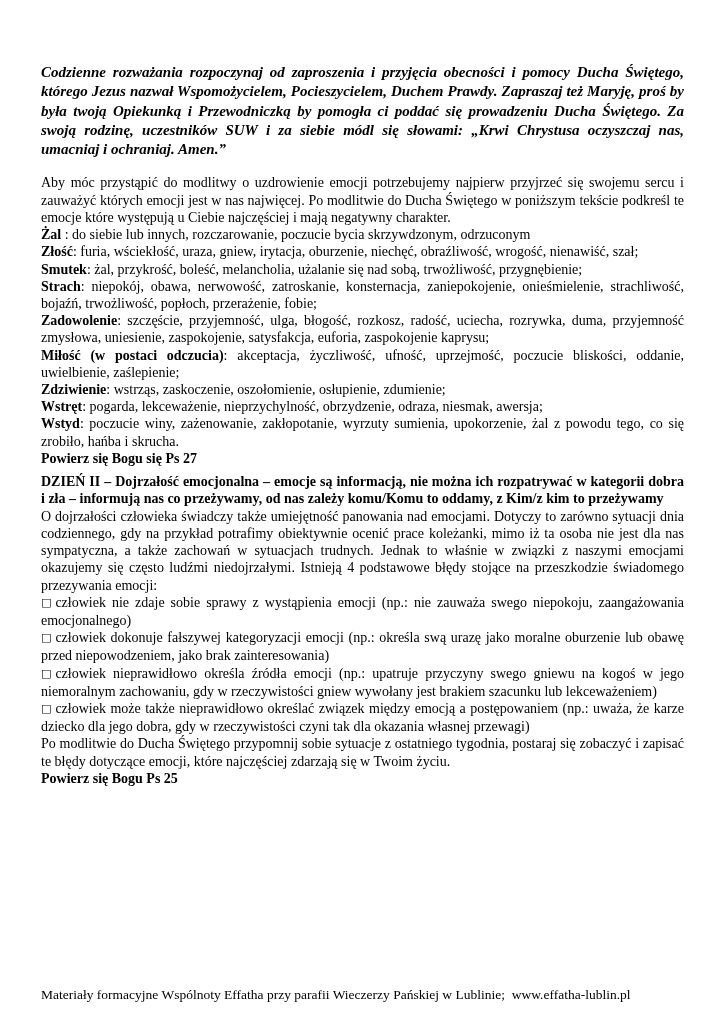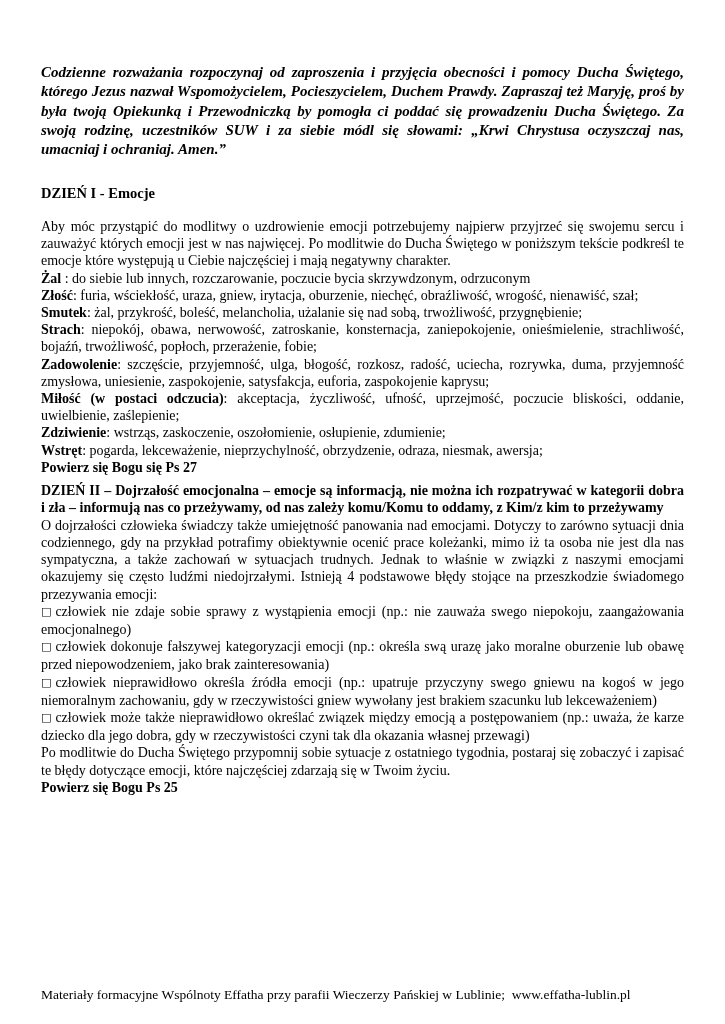--- a/index.html
+++ b/index.html
@@ -96,33 +96,33 @@
   }
 </style>
 </head>
 <body>
 
 <div class="page">
 
 
   <p class="intro-prayer">Codzienne rozważania rozpoczynaj od zaproszenia i przyjęcia obecności i pomocy Ducha Świętego, którego Jezus nazwał Wspomożycielem, Pocieszycielem, Duchem Prawdy. Zapraszaj też Maryję, proś by była twoją Opiekunką i Przewodniczką by pomogła ci poddać się prowadzeniu Ducha Świętego. Za swoją rodzinę, uczestników SUW i za siebie módl się słowami: „Krwi Chrystusa oczyszczaj nas, umacniaj i ochraniaj. Amen.”</p>
 
-  <p class="day-heading day1-heading">DZIEŃ I - Emocje</p>
 
   <div>
     <p class="body-par day1-intro">Aby móc przystąpić do modlitwy o uzdrowienie emocji potrzebujemy najpierw przyjrzeć się swojemu sercu i zauważyć których emocji jest w nas najwięcej. Po modlitwie do Ducha Świętego w poniższym tekście podkreśl te emocje które występują u Ciebie najczęściej i mają negatywny charakter.</p>
 
     <p class="body-par emotion-line"><b>Żal</b><span> : do siebie lub innych, rozczarowanie, poczucie bycia skrzywdzonym, odrzuconym</span></p>
     <p class="body-par emotion-line"><b>Złość</b><span>: furia, wściekłość, uraza, gniew, irytacja, oburzenie, niechęć, obraźliwość, wrogość, nienawiść, szał;</span></p>
     <p class="body-par emotion-line"><b>Smutek</b><span>: żal, przykrość, boleść, melancholia, użalanie się nad sobą, trwożliwość, przygnębienie;</span></p>
     <p class="body-par emotion-line"><b>Strach</b><span>: niepokój, obawa, nerwowość, zatroskanie, konsternacja, zaniepokojenie, onieśmielenie, strachliwość, bojaźń, trwożliwość, popłoch, przerażenie, fobie;</span></p>
     <p class="body-par emotion-line"><b>Zadowolenie</b><span>: szczęście, przyjemność, ulga, błogość, rozkosz, radość, uciecha, rozrywka, duma, przyjemność zmysłowa, uniesienie, zaspokojenie, satysfakcja, euforia, zaspokojenie kaprysu;</span></p>
     <p class="body-par emotion-line"><b>Miłość (w postaci odczucia)</b><span>: akceptacja, życzliwość, ufność, uprzejmość, poczucie bliskości, oddanie, uwielbienie, zaślepienie;</span></p>
     <p class="body-par emotion-line"><b>Zdziwienie</b><span>: wstrząs, zaskoczenie, oszołomienie, osłupienie, zdumienie;</span></p>
     <p class="body-par emotion-line"><b>Wstręt</b><span>: pogarda, lekceważenie, nieprzychylność, obrzydzenie, odraza, niesmak, awersja;</span></p>
+    <p class="body-par emotion-line"><b>Wstyd</b><span>: poczucie winy, zażenowanie, zakłopotanie, wyrzuty sumienia, upokorzenie, żal z powodu tego, co się zrobiło, hańba i skrucha.</span></p>
 
     <p class="closing">Powierz się Bogu się Ps 27</p>
   </div>
 
   <p class="day-heading day2-heading">DZIEŃ II – Dojrzałość emocjonalna – emocje są informacją, nie można ich rozpatrywać w kategorii dobra i zła – informują nas co przeżywamy, od nas zależy komu/Komu to oddamy, z Kim/z kim to przeżywamy</p>
 
   <div>
     <p class="body-par">O dojrzałości człowieka świadczy także umiejętność panowania nad emocjami. Dotyczy to zarówno sytuacji dnia codziennego, gdy na przykład potrafimy obiektywnie ocenić prace koleżanki, mimo iż ta osoba nie jest dla nas sympatyczna, a także zachowań w sytuacjach trudnych. Jednak to właśnie w związki z naszymi emocjami okazujemy się często ludźmi niedojrzałymi. Istnieją 4 podstawowe błędy stojące na przeszkodzie świadomego przezywania emocji:</p>
 
     <p class="body-par bullet-par"><span class="marker">□</span><span>człowiek nie zdaje sobie sprawy z wystąpienia emocji (np.: nie zauważa swego niepokoju, zaangażowania emocjonalnego)</span></p>

